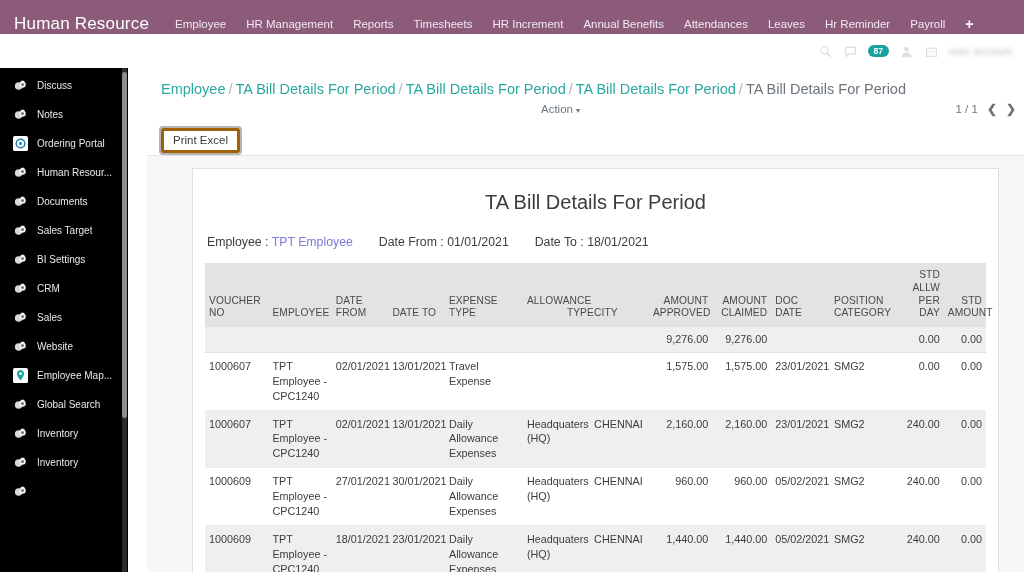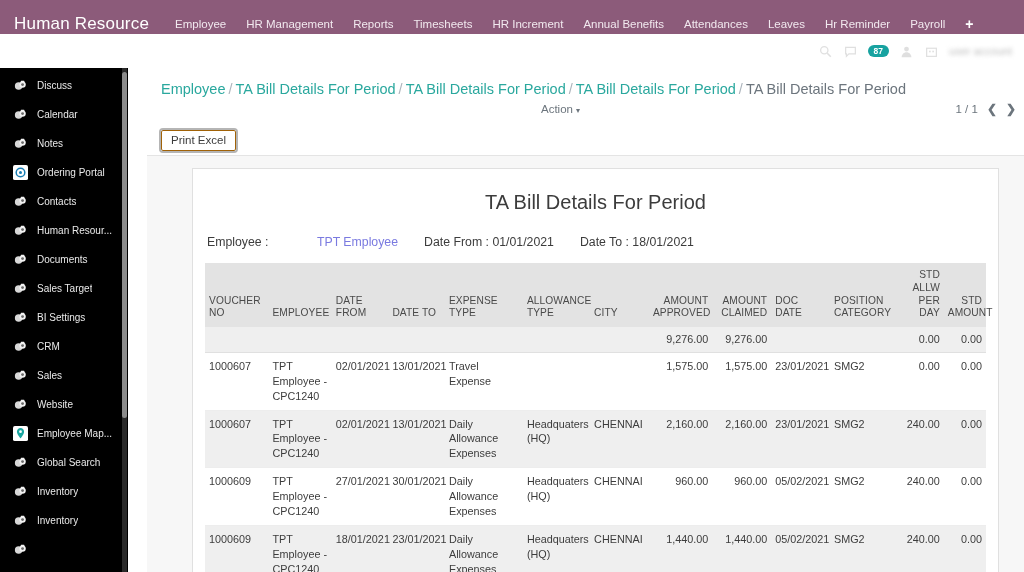--- a/index.html
+++ b/index.html
@@ -171,21 +171,21 @@
     height: 30px;
     background: #ffffff;
     border-bottom: 1px solid #e4e4e4;
     padding-left: 14px;
     display: flex; align-items: center;
   }
   .print-btn {
     font-size: 11.5px;
     color: #3c3c3c;
     background: #ffffff;
-    border: 1px solid #a16207;
+    border: 3px solid #a16207;
     outline: 2px solid #b5b5b5;
     padding: 3px 9px 4px 9px;
     border-radius: 2px;
     cursor: pointer;
     white-space: nowrap;
   }
 
   
   .sheet-wrap {
     position: relative;
@@ -209,21 +209,21 @@
     font-weight: normal;
     padding-bottom: 21px;
   }
   .meta-row {
     display: flex; align-items: baseline;
     gap: 26px;
     font-size: 12.3px;
     color: #3c3c3c;
     padding: 0 2px 14px 2px;
   }
-  .meta-link { color: #7a7ae0; cursor: pointer; margin-left: 45px; }
+  .meta-link { color: #7a7ae0; cursor: pointer; }
 
   table.rep {
     width: 100%;
     border-collapse: collapse;
     table-layout: fixed;
   }
   table.rep thead th {
     background: #e3e3e3;
     color: #4a4a4a;
     font-size: 10.2px;
@@ -332,53 +332,31 @@
       </div>
       <div class="side-item">
         <span class="side-ico">
           <svg width="15" height="15" viewBox="0 0 16 16">
             <circle cx="6" cy="8.5" r="4" fill="#d8d8d8"></circle>
             <circle cx="10.2" cy="7" r="3.4" fill="#f2f2f2"></circle>
             <circle cx="10.2" cy="7" r="1.5" fill="#6a6a6a"></circle>
             <rect x="8.2" y="3" width="4" height="1.6" rx=".6" fill="#f2f2f2"></rect>
           </svg>
         </span>
-        <span class="side-label">Calendar</span>
-      </div>
-      <div class="side-item">
-        <span class="side-ico">
-          <svg width="15" height="15" viewBox="0 0 16 16">
-            <circle cx="6" cy="8.5" r="4" fill="#d8d8d8"></circle>
-            <circle cx="10.2" cy="7" r="3.4" fill="#f2f2f2"></circle>
-            <circle cx="10.2" cy="7" r="1.5" fill="#6a6a6a"></circle>
-            <rect x="8.2" y="3" width="4" height="1.6" rx=".6" fill="#f2f2f2"></rect>
-          </svg>
-        </span>
         <span class="side-label">Notes</span>
       </div>
       <div class="side-item">
         <span class="side-ico">
           <svg width="15" height="15" viewBox="0 0 16 16">
             <rect width="16" height="16" rx="2" fill="#fff"></rect>
             <circle cx="8" cy="8" r="4.6" fill="none" stroke="#1a7fb5" stroke-width="1.6"></circle>
             <circle cx="8" cy="8" r="1.6" fill="#1a7fb5"></circle>
           </svg>
         </span>
         <span class="side-label">Ordering Portal</span>
-      </div>
-      <div class="side-item">
-        <span class="side-ico">
-          <svg width="15" height="15" viewBox="0 0 16 16">
-            <circle cx="6" cy="8.5" r="4" fill="#d8d8d8"></circle>
-            <circle cx="10.2" cy="7" r="3.4" fill="#f2f2f2"></circle>
-            <circle cx="10.2" cy="7" r="1.5" fill="#6a6a6a"></circle>
-            <rect x="8.2" y="3" width="4" height="1.6" rx=".6" fill="#f2f2f2"></rect>
-          </svg>
-        </span>
-        <span class="side-label">Contacts</span>
       </div>
       <div class="side-item">
         <span class="side-ico">
           <svg width="15" height="15" viewBox="0 0 16 16">
             <circle cx="6" cy="8.5" r="4" fill="#d8d8d8"></circle>
             <circle cx="10.2" cy="7" r="3.4" fill="#f2f2f2"></circle>
             <circle cx="10.2" cy="7" r="1.5" fill="#6a6a6a"></circle>
             <rect x="8.2" y="3" width="4" height="1.6" rx=".6" fill="#f2f2f2"></rect>
           </svg>
         </span>
@@ -579,21 +557,21 @@
                 <th class="lft">
                   <div style="white-space: pre-line; min-height: 12px;"></div>
                   <div style="white-space: pre-line;">DATE TO</div>
                 </th>
                 <th class="lft">
                   <div style="white-space: pre-line; min-height: 12px;"></div>
                   <div style="white-space: pre-line;">EXPENSE TYPE</div>
                 </th>
                 <th class="lft">
                   <div style="white-space: pre-line; min-height: 12px; text-align: center;">ALLOWANCE</div>
-                  <div style="white-space: pre-line;">TYPE</div>
+                  <div style="white-space: pre-line; margin-left: 40px;">TYPE</div>
                 </th>
                 <th class="lft">
                   <div style="white-space: pre-line; min-height: 12px;"></div>
                   <div style="white-space: pre-line;">CITY</div>
                 </th>
                 <th class="rgt">
                   <div style="white-space: pre-line; min-height: 12px;">AMOUNT</div>
                   <div style="white-space: pre-line;">APPROVED</div>
                 </th>
                 <th class="rgt">

